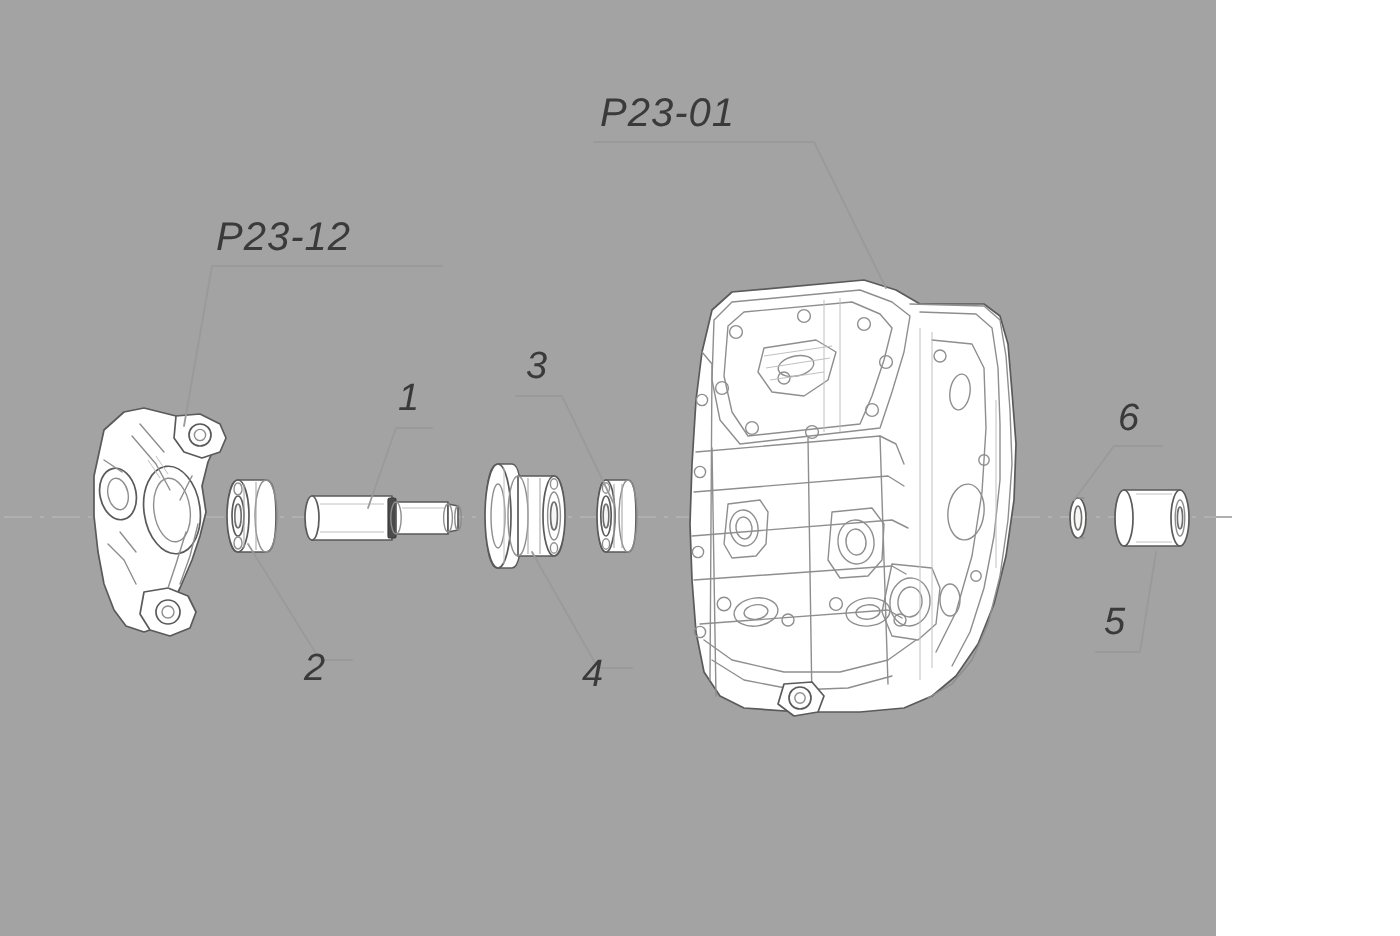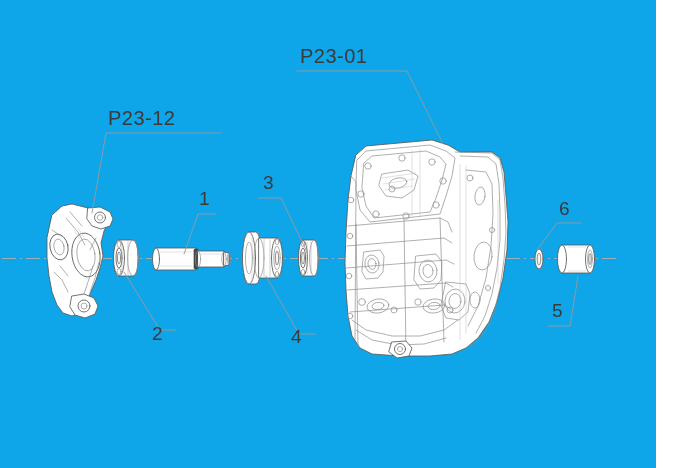--- a/index.html
+++ b/index.html
@@ -10,23 +10,24 @@
   }
   body {
     width: 700px;
     height: 468px;
     font-family: "Liberation Sans", sans-serif;
     overflow: hidden;
     position: relative;
   }
   #diagram-root {
     position: relative;
-    width: 656px;
+    width: 608px;
     height: 468px;
-    background: #0ea5e9;
+    background: #a3a3a3;
+    font-style: italic;
   }
   svg#parts-svg {
     position: absolute;
     left: 0;
     top: 0;
     width: 700px;
     height: 468px;
     display: block;
   }
   .callout-text {

